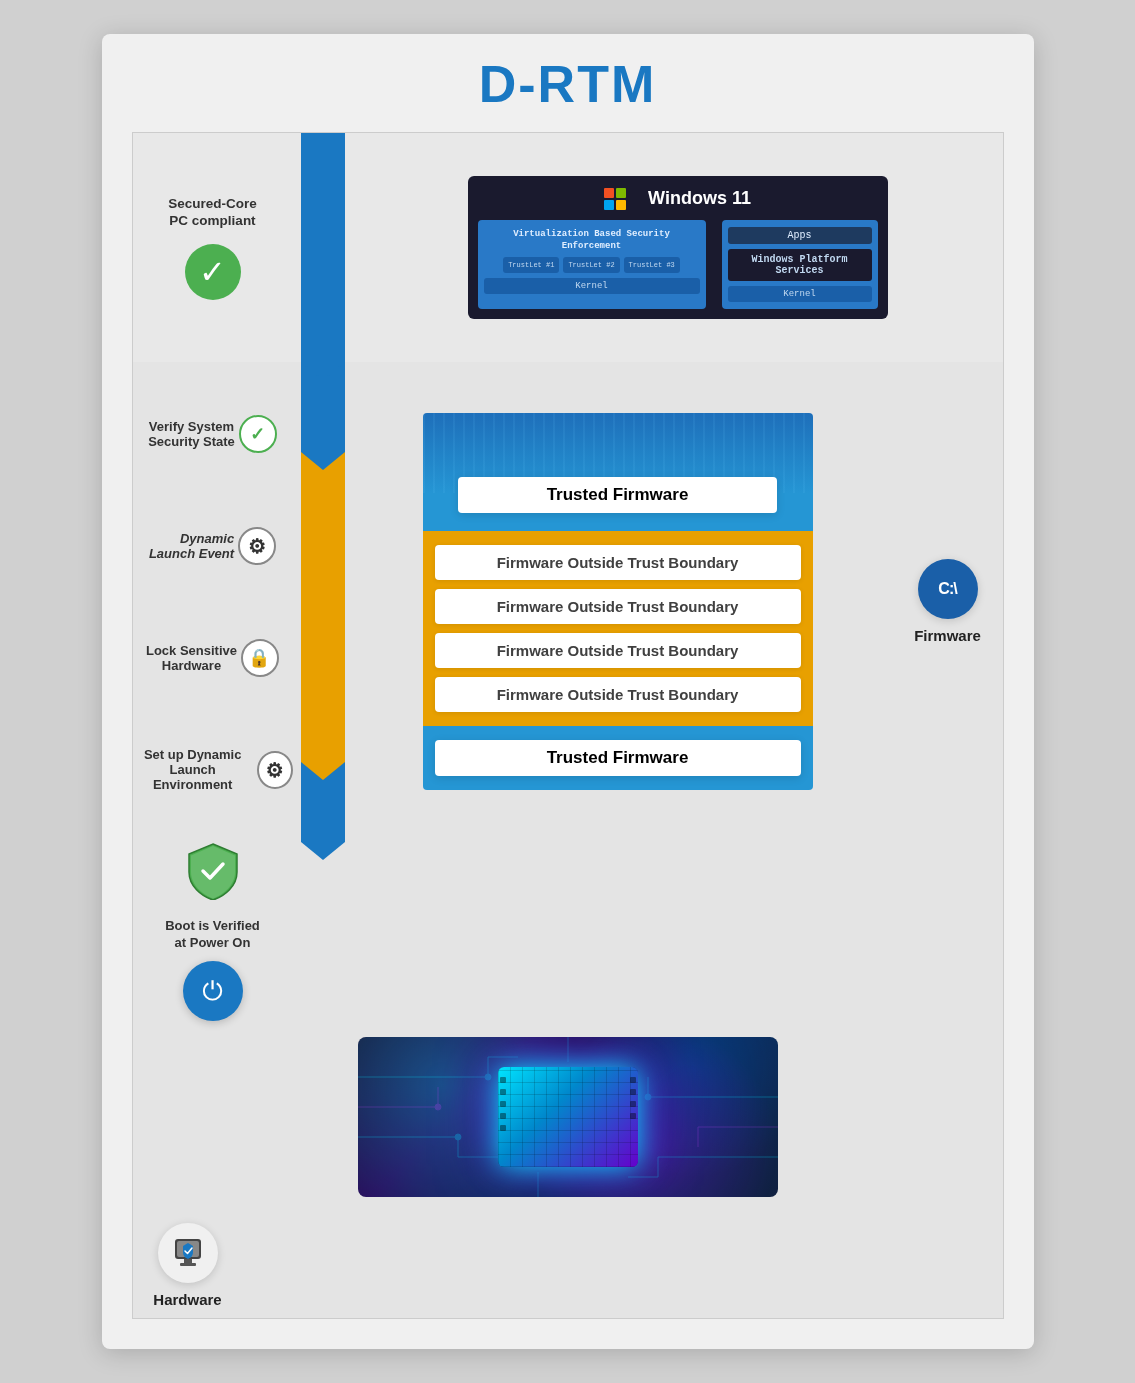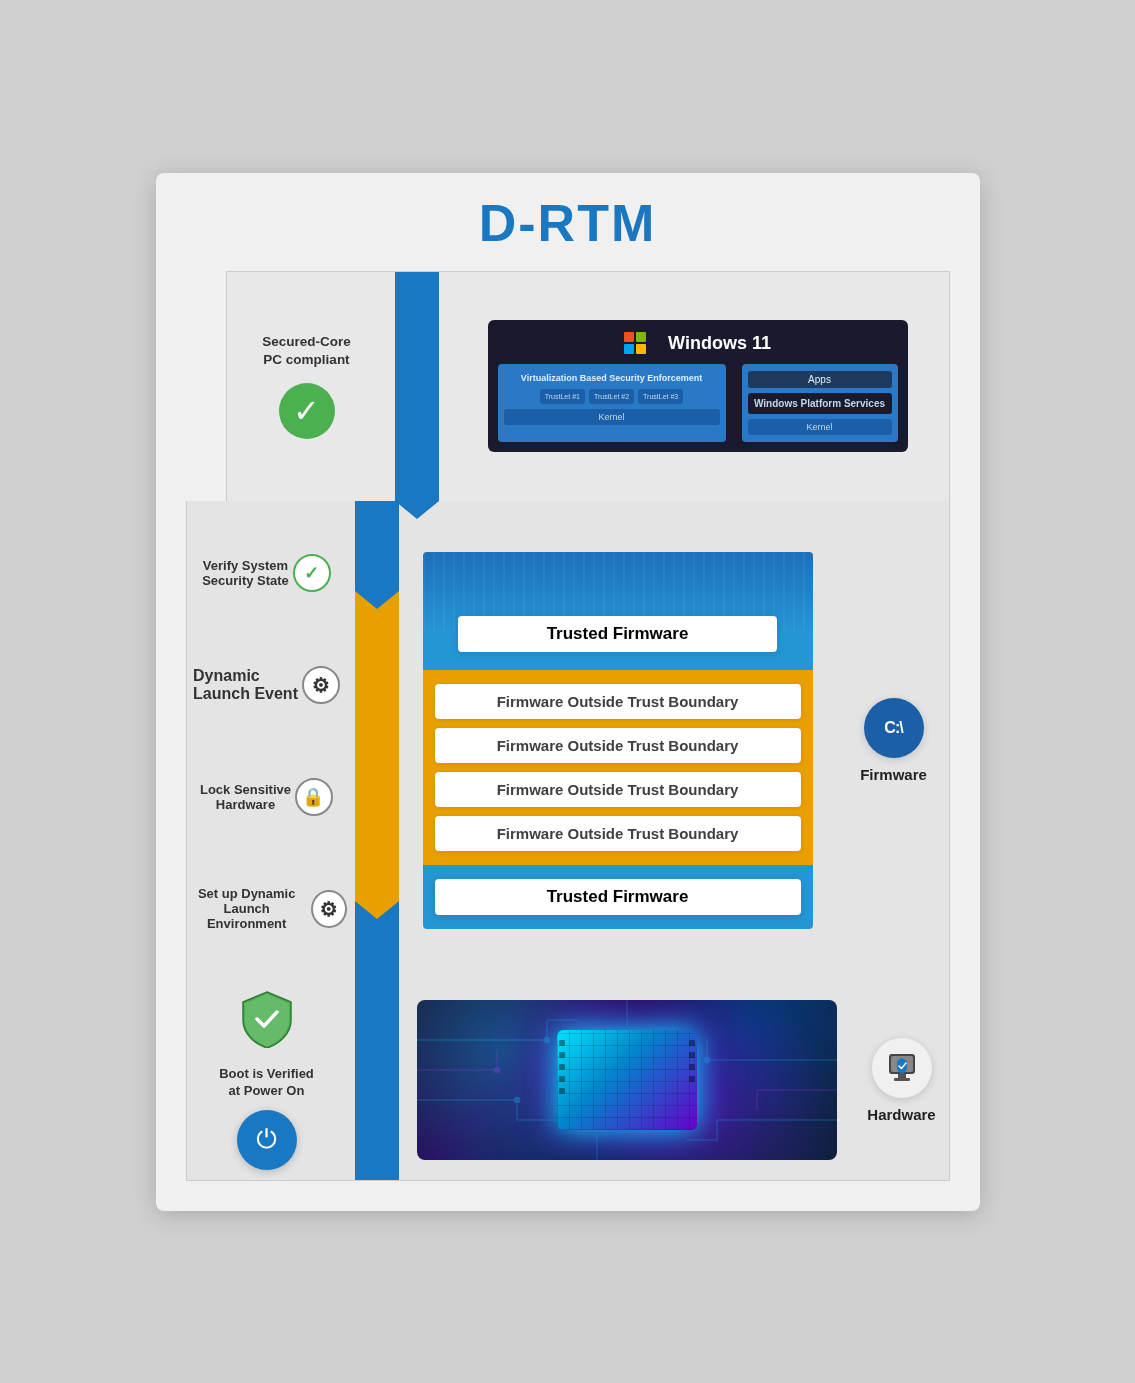--- a/index.html
+++ b/index.html
@@ -5,21 +5,21 @@
     * { box-sizing: border-box; margin: 0; padding: 0; }
     body {
       background: #d0d0d0;
       display: flex;
       justify-content: center;
       align-items: center;
       min-height: 100vh;
       font-family: 'Segoe UI', Arial, sans-serif;
     }
     .main-card {
-      width: 824px;
+      width: 932px;
       background: #f0f0f0;
       border-radius: 8px;
       box-shadow: 0 4px 24px rgba(0,0,0,0.18);
       padding: 20px 30px 30px 30px;
       position: relative;
     }
     .page-title {
       text-align: center;
       font-size: 52px;
       font-weight: 700;
@@ -31,23 +31,23 @@
     
     .section {
       display: flex;
       flex-direction: row;
       align-items: stretch;
       border: 1.5px solid #ccc;
       background: #e8e8e8;
       position: relative;
       margin-bottom: 0;
     }
-    .section-os { min-height: 230px; border-bottom: none; margin-left: 40px; }
+    .section-os { min-height: 230px; border-bottom: none; }
     .section-firmware { min-height: 480px; border-top: none; border-bottom: none; }
-    .section-hardware { min-height: 200px; border-top: none; }
+    .section-hardware { min-height: 200px; border-top: none; flex-direction: column; }
     .label-item {
       display: flex;
       flex-direction: column;
       align-items: center;
       font-size: 13.5px;
       font-weight: 600;
       color: #333;
       text-align: center;
       gap: 4px;
     }
@@ -123,20 +123,21 @@
       align-items: center;
       justify-content: center;
       gap: 22px;
       font-size: 18px;
       font-weight: 600;
       margin-bottom: 10px;
     }
     .win11-grid {
       display: flex;
       gap: 16px;
+      font-family: Liberation Mono, monospace;
     }
     .win11-vbs {
       background: #2979c7;
       border-radius: 4px;
       flex: 1.5;
       padding: 7px 6px;
       font-size: 10px;
       text-align: center;
       color: #e0eeff;
     }
@@ -532,21 +533,21 @@
 
       <div class="label-row">
         <div style="font-size:13px;font-weight:600;white-space:pre-line;text-align:center;">Verify System
 Security State</div>
         <div class="icon-circle green">
           <span style="color:#4caf50;font-size:18px;font-weight:900;">✓</span>
         </div>
       </div>
 
       <div class="label-row">
-        <div style="font-size:16px;font-weight:600;white-space:pre-line;text-align:left;">Dynamic
+        <div style="font-size:13px;font-weight:600;white-space:pre-line;text-align:right;font-style:italic;">Dynamic
 Launch Event</div>
         <div class="icon-circle gray">
           <span style="font-size:20px;">⚙</span>
         </div>
       </div>
 
       <div class="label-row">
         <div style="font-size:13px;font-weight:600;white-space:pre-line;text-align:center;">Lock Sensitive
 Hardware</div>
         <div class="icon-circle gray">

